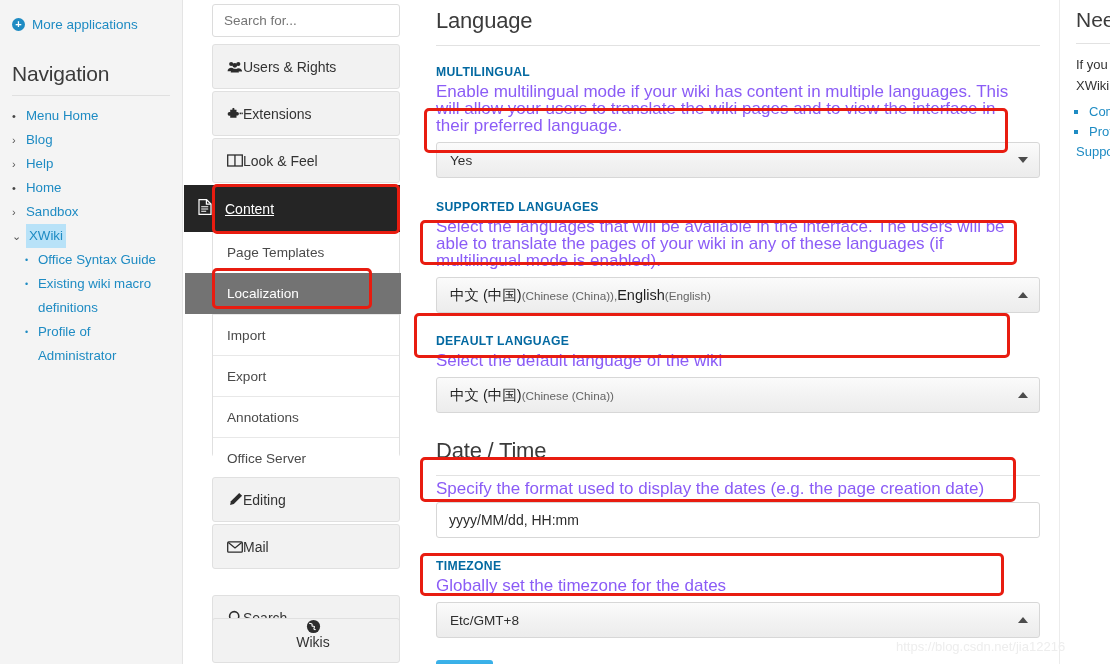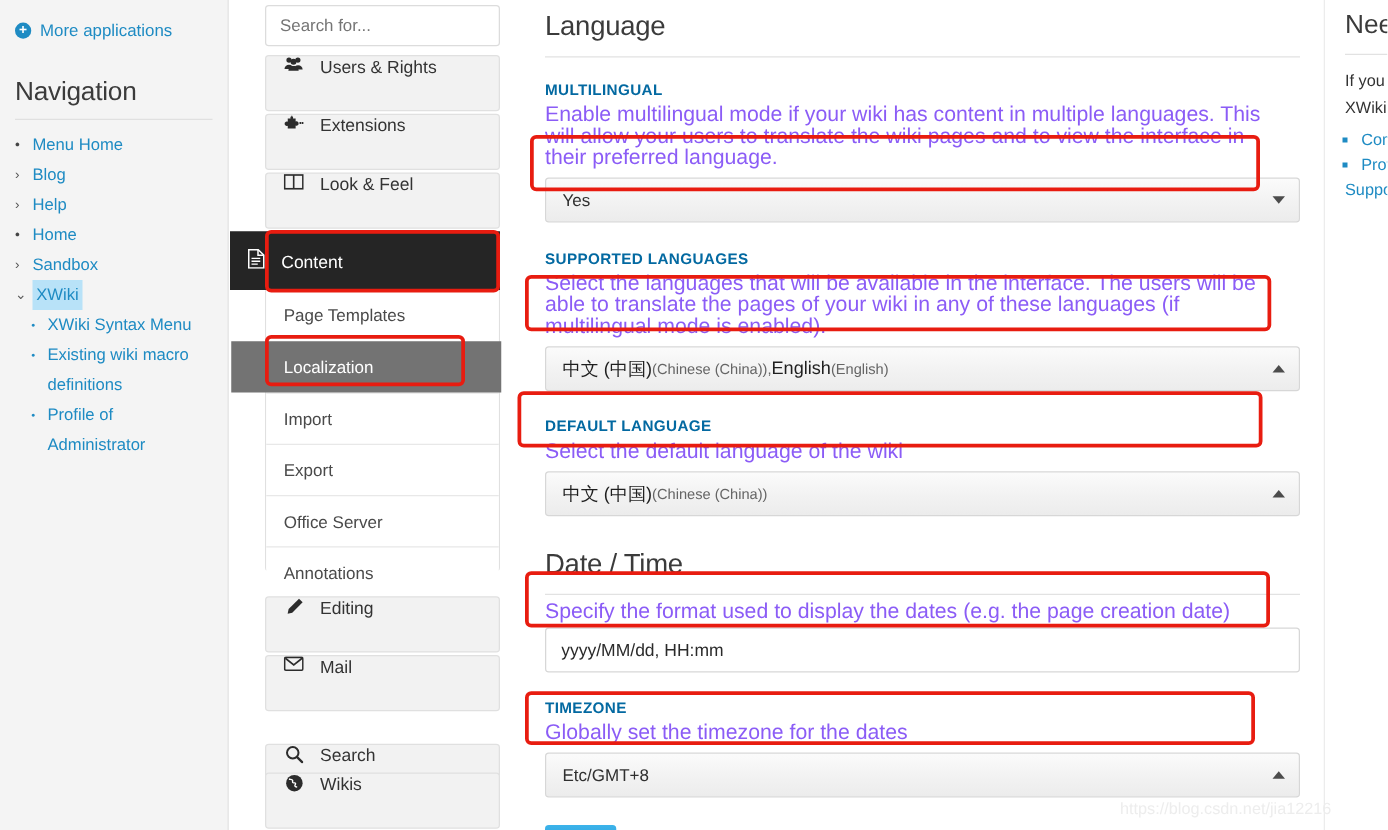--- a/index.html
+++ b/index.html
@@ -63,33 +63,33 @@
     position: absolute; left: 28px; top: 4px;
     width: 188px; height: 33px;
     border: 1px solid #dcdcdc; border-radius: 3px;
     background: #fff; font-size: 13.5px; color: #9b9b9b;
     padding: 0 11px; font-family: "Liberation Sans", sans-serif;
     outline: none;
   }
   .menu-btn {
     position: absolute; left: 28px; width: 188px; height: 45px;
     background: #f2f2f2; border: 1px solid #e0e0e0; border-radius: 3px;
-    display: flex; align-items: flex-start; gap: 13px; padding-left: 14px;
+    display: flex; align-items: center; padding-left: 14px;
     font-size: 14px; color: #333; cursor: pointer;
   }
   .menu-btn .mi { width: 16px; text-align: center; color: #2c2c2c; display:flex; align-items:center; justify-content:center;}
   .menu-group {
     position: absolute; left: 28px; width: 188px;
     border: 1px solid #e0e0e0; border-radius: 3px; background: #fff;
   }
   .group-head {
     position: absolute; left: 0; top: 0; width: 216px; height: 47px;
     background: #252525; color: #fff;
     display: flex; align-items: center; gap: 13px; padding-left: 14px;
-    font-size: 14px; cursor: pointer; z-index: 3;
+    font-size: 14px; cursor: pointer; z-index: 3; text-decoration: underline;
   }
   .sub-item {
     height: 41px; display: flex; align-items: center;
     padding-left: 14px; font-size: 13.6px; color: #4a4a4a;
     border-top: 1px solid #e8e8e8; cursor: pointer; background: #fff;
   }
   .sub-item:first-child { border-top: none; }
   .sub-item.active {
     position: absolute; left: -28px; width: 216px;
     background: #737373; color: #fff; border-top: none;
@@ -210,21 +210,21 @@
         <span class="nav-label">Sandbox</span>
       </div>
       <div class="nav-row arrow">
         <span class="nav-marker">⌄</span>
         <span class="nav-label sel">XWiki</span>
       </div>
 
       <div class="nav-sub">
         <div class="nav-row">
           <span class="nav-marker">•</span>
-          <span class="nav-label">XWiki Syntax Menu</span>
+          <span class="nav-label">Office Syntax Guide</span>
         </div>
         <div class="nav-row">
           <span class="nav-marker">•</span>
           <span class="nav-label">Existing wiki macro definitions</span>
         </div>
         <div class="nav-row">
           <span class="nav-marker">•</span>
           <span class="nav-label">Profile of Administrator</span>
         </div>
       </div>
@@ -290,24 +290,24 @@
           <span>Localization</span>
         </div>
         <div class="sub-item" style="visibility:hidden;"></div>
         <div class="sub-item">
           <span>Import</span>
         </div>
         <div class="sub-item">
           <span>Export</span>
         </div>
         <div class="sub-item">
+          <span>Annotations</span>
+        </div>
+        <div class="sub-item">
           <span>Office Server</span>
-        </div>
-        <div class="sub-item">
-          <span>Annotations</span>
         </div>
       </div>
     </div>
 
     <div class="menu-btn" style="top:477px;">
       <span class="mi">
         <svg width="15" height="15" viewBox="0 0 15 15">
             <path d="M11.2 0.9l2.9 2.9-8.3 8.3-3.7.8.8-3.7z" fill="#2c2c2c"></path>
           </svg>
       </span>
@@ -327,21 +327,21 @@
     <div class="menu-btn" style="top:595px;">
       <span class="mi">
         <svg width="15" height="15" viewBox="0 0 15 15">
             <circle cx="6.2" cy="6.2" r="4.6" fill="none" stroke="#2c2c2c" stroke-width="1.6"></circle>
             <path d="M9.7 9.7l4 4" stroke="#2c2c2c" stroke-width="1.8" stroke-linecap="round"></path>
           </svg>
       </span>
       <span>Search</span>
     </div>
 
-    <div class="menu-btn" style="top:618px;">
+    <div class="menu-btn" style="top:618px;flex-direction:column;">
       <span class="mi">
         <svg width="15" height="15" viewBox="0 0 15 15">
             <circle cx="7.5" cy="7.5" r="6.6" fill="#2c2c2c"></circle>
             <path d="M3.2 4.2c1.2.4 2 .1 2.8.9.6.6-.4 1.3.2 2 .6.6 1.8-.3 2.2.5.4.8-.9 1.4-.4 2.3.3.6 1.2.4 1.6 1" fill="none" stroke="#ffffff" stroke-width="1.1"></path>
           </svg>
       </span>
       <span>Wikis</span>
     </div>
   </div>
 

